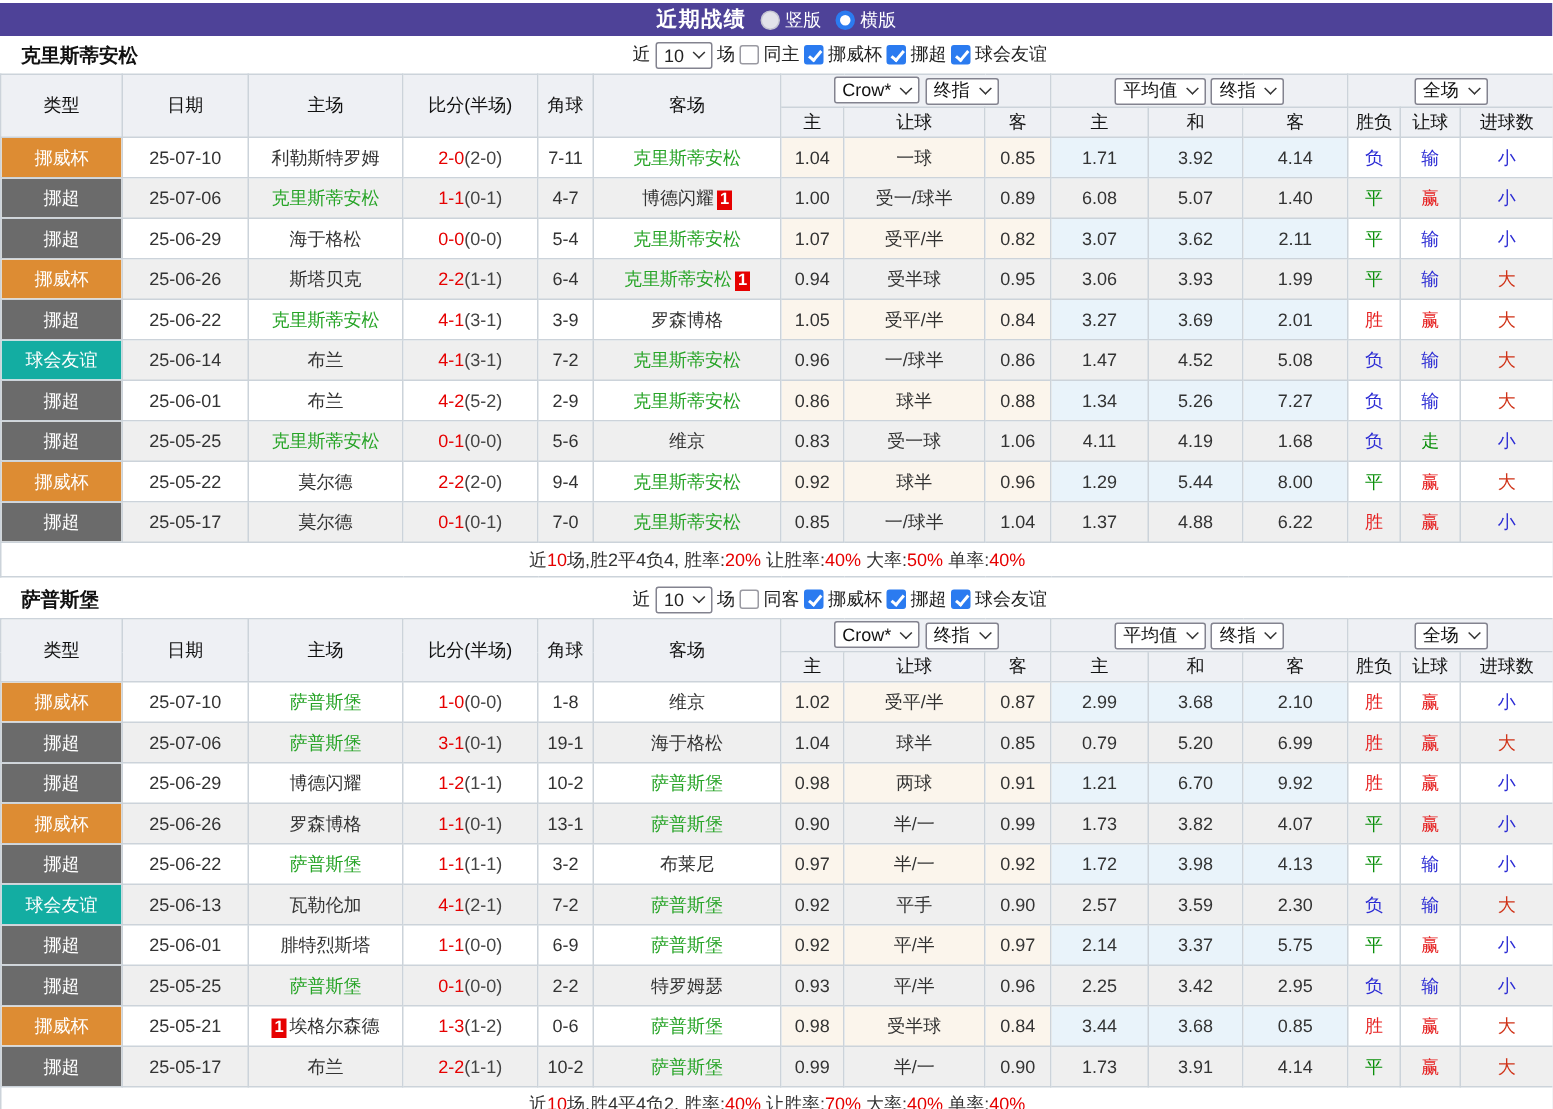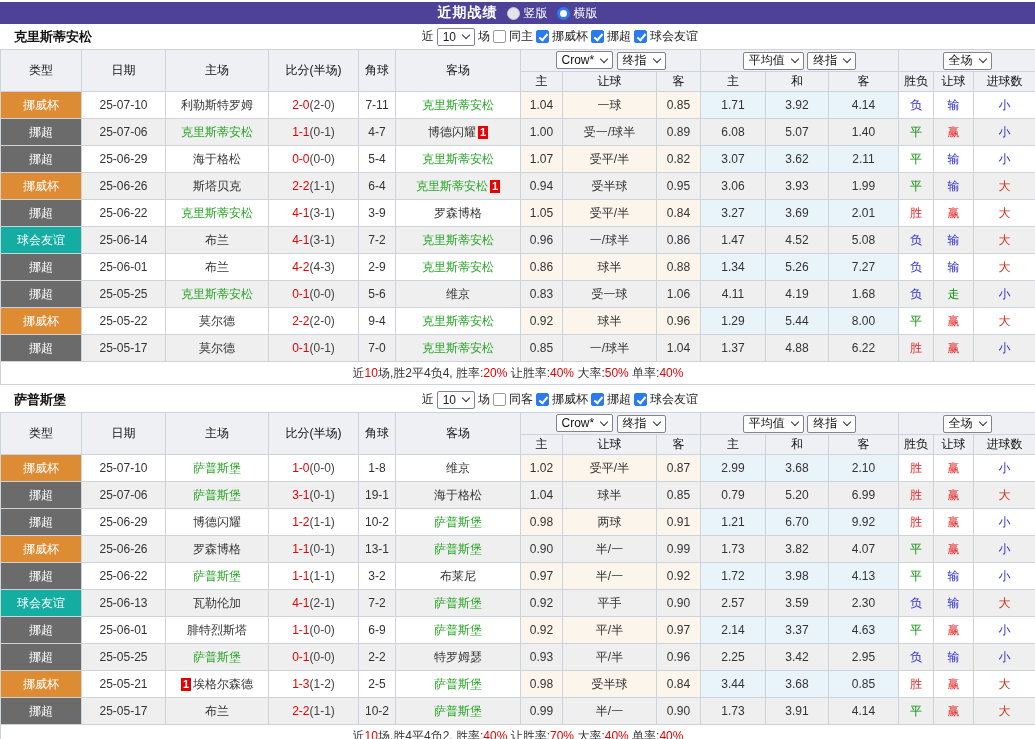--- a/index.html
+++ b/index.html
@@ -258,21 +258,21 @@
           <td class="res" style="color: rgb(44, 44, 212);">负</td>
           <td class="res" style="color: rgb(44, 44, 212);">输</td>
           <td class="res" style="color: rgb(208, 51, 24);">大</td>
         </tr>
         <tr>
           <td>
             <span class="badge-type" style="background: rgb(107, 107, 107);">挪超</span>
           </td>
           <td>25-06-01</td>
           <td><span class="team-name">布兰</span></td>
-          <td><span class="score-main">4-2</span><span class="score-half">(4-3)</span></td>
+          <td><span class="score-main">4-2</span><span class="score-half">(5-2)</span></td>
           <td>2-9</td>
           <td><span class="team-name focus">克里斯蒂安松</span></td>
           <td class="o">0.86</td>
           <td class="o">球半</td>
           <td class="o">0.88</td>
           <td class="a">1.34</td>
           <td class="a">5.26</td>
           <td class="a">7.27</td>
           <td class="res" style="color: rgb(44, 44, 212);">负</td>
           <td class="res" style="color: rgb(44, 44, 212);">输</td>
@@ -551,21 +551,21 @@
           <td>25-06-01</td>
           <td><span class="team-name">腓特烈斯塔</span></td>
           <td><span class="score-main">1-1</span><span class="score-half">(0-0)</span></td>
           <td>6-9</td>
           <td><span class="team-name focus">萨普斯堡</span></td>
           <td class="o">0.92</td>
           <td class="o">平/半</td>
           <td class="o">0.97</td>
           <td class="a">2.14</td>
           <td class="a">3.37</td>
-          <td class="a">4.63</td>
+          <td class="a">5.75</td>
           <td class="res" style="color: rgb(10, 143, 10);">平</td>
           <td class="res" style="color: rgb(230, 34, 34);">赢</td>
           <td class="res" style="color: rgb(44, 44, 212);">小</td>
         </tr>
         <tr class="alt">
           <td>
             <span class="badge-type" style="background: rgb(107, 107, 107);">挪超</span>
           </td>
           <td>25-05-25</td>
           <td><span class="team-name focus">萨普斯堡</span></td>
@@ -582,21 +582,21 @@
           <td class="res" style="color: rgb(44, 44, 212);">输</td>
           <td class="res" style="color: rgb(44, 44, 212);">小</td>
         </tr>
         <tr>
           <td>
             <span class="badge-type" style="background: rgb(221, 140, 51);">挪威杯</span>
           </td>
           <td>25-05-21</td>
           <td><span class="rc pre">1</span><span class="team-name">埃格尔森德</span></td>
           <td><span class="score-main">1-3</span><span class="score-half">(1-2)</span></td>
-          <td>2-5</td>
+          <td>0-6</td>
           <td><span class="team-name focus">萨普斯堡</span></td>
           <td class="o">0.98</td>
           <td class="o">受半球</td>
           <td class="o">0.84</td>
           <td class="a">3.44</td>
           <td class="a">3.68</td>
           <td class="a">0.85</td>
           <td class="res" style="color: rgb(230, 34, 34);">胜</td>
           <td class="res" style="color: rgb(230, 34, 34);">赢</td>
           <td class="res" style="color: rgb(208, 51, 24);">大</td>

